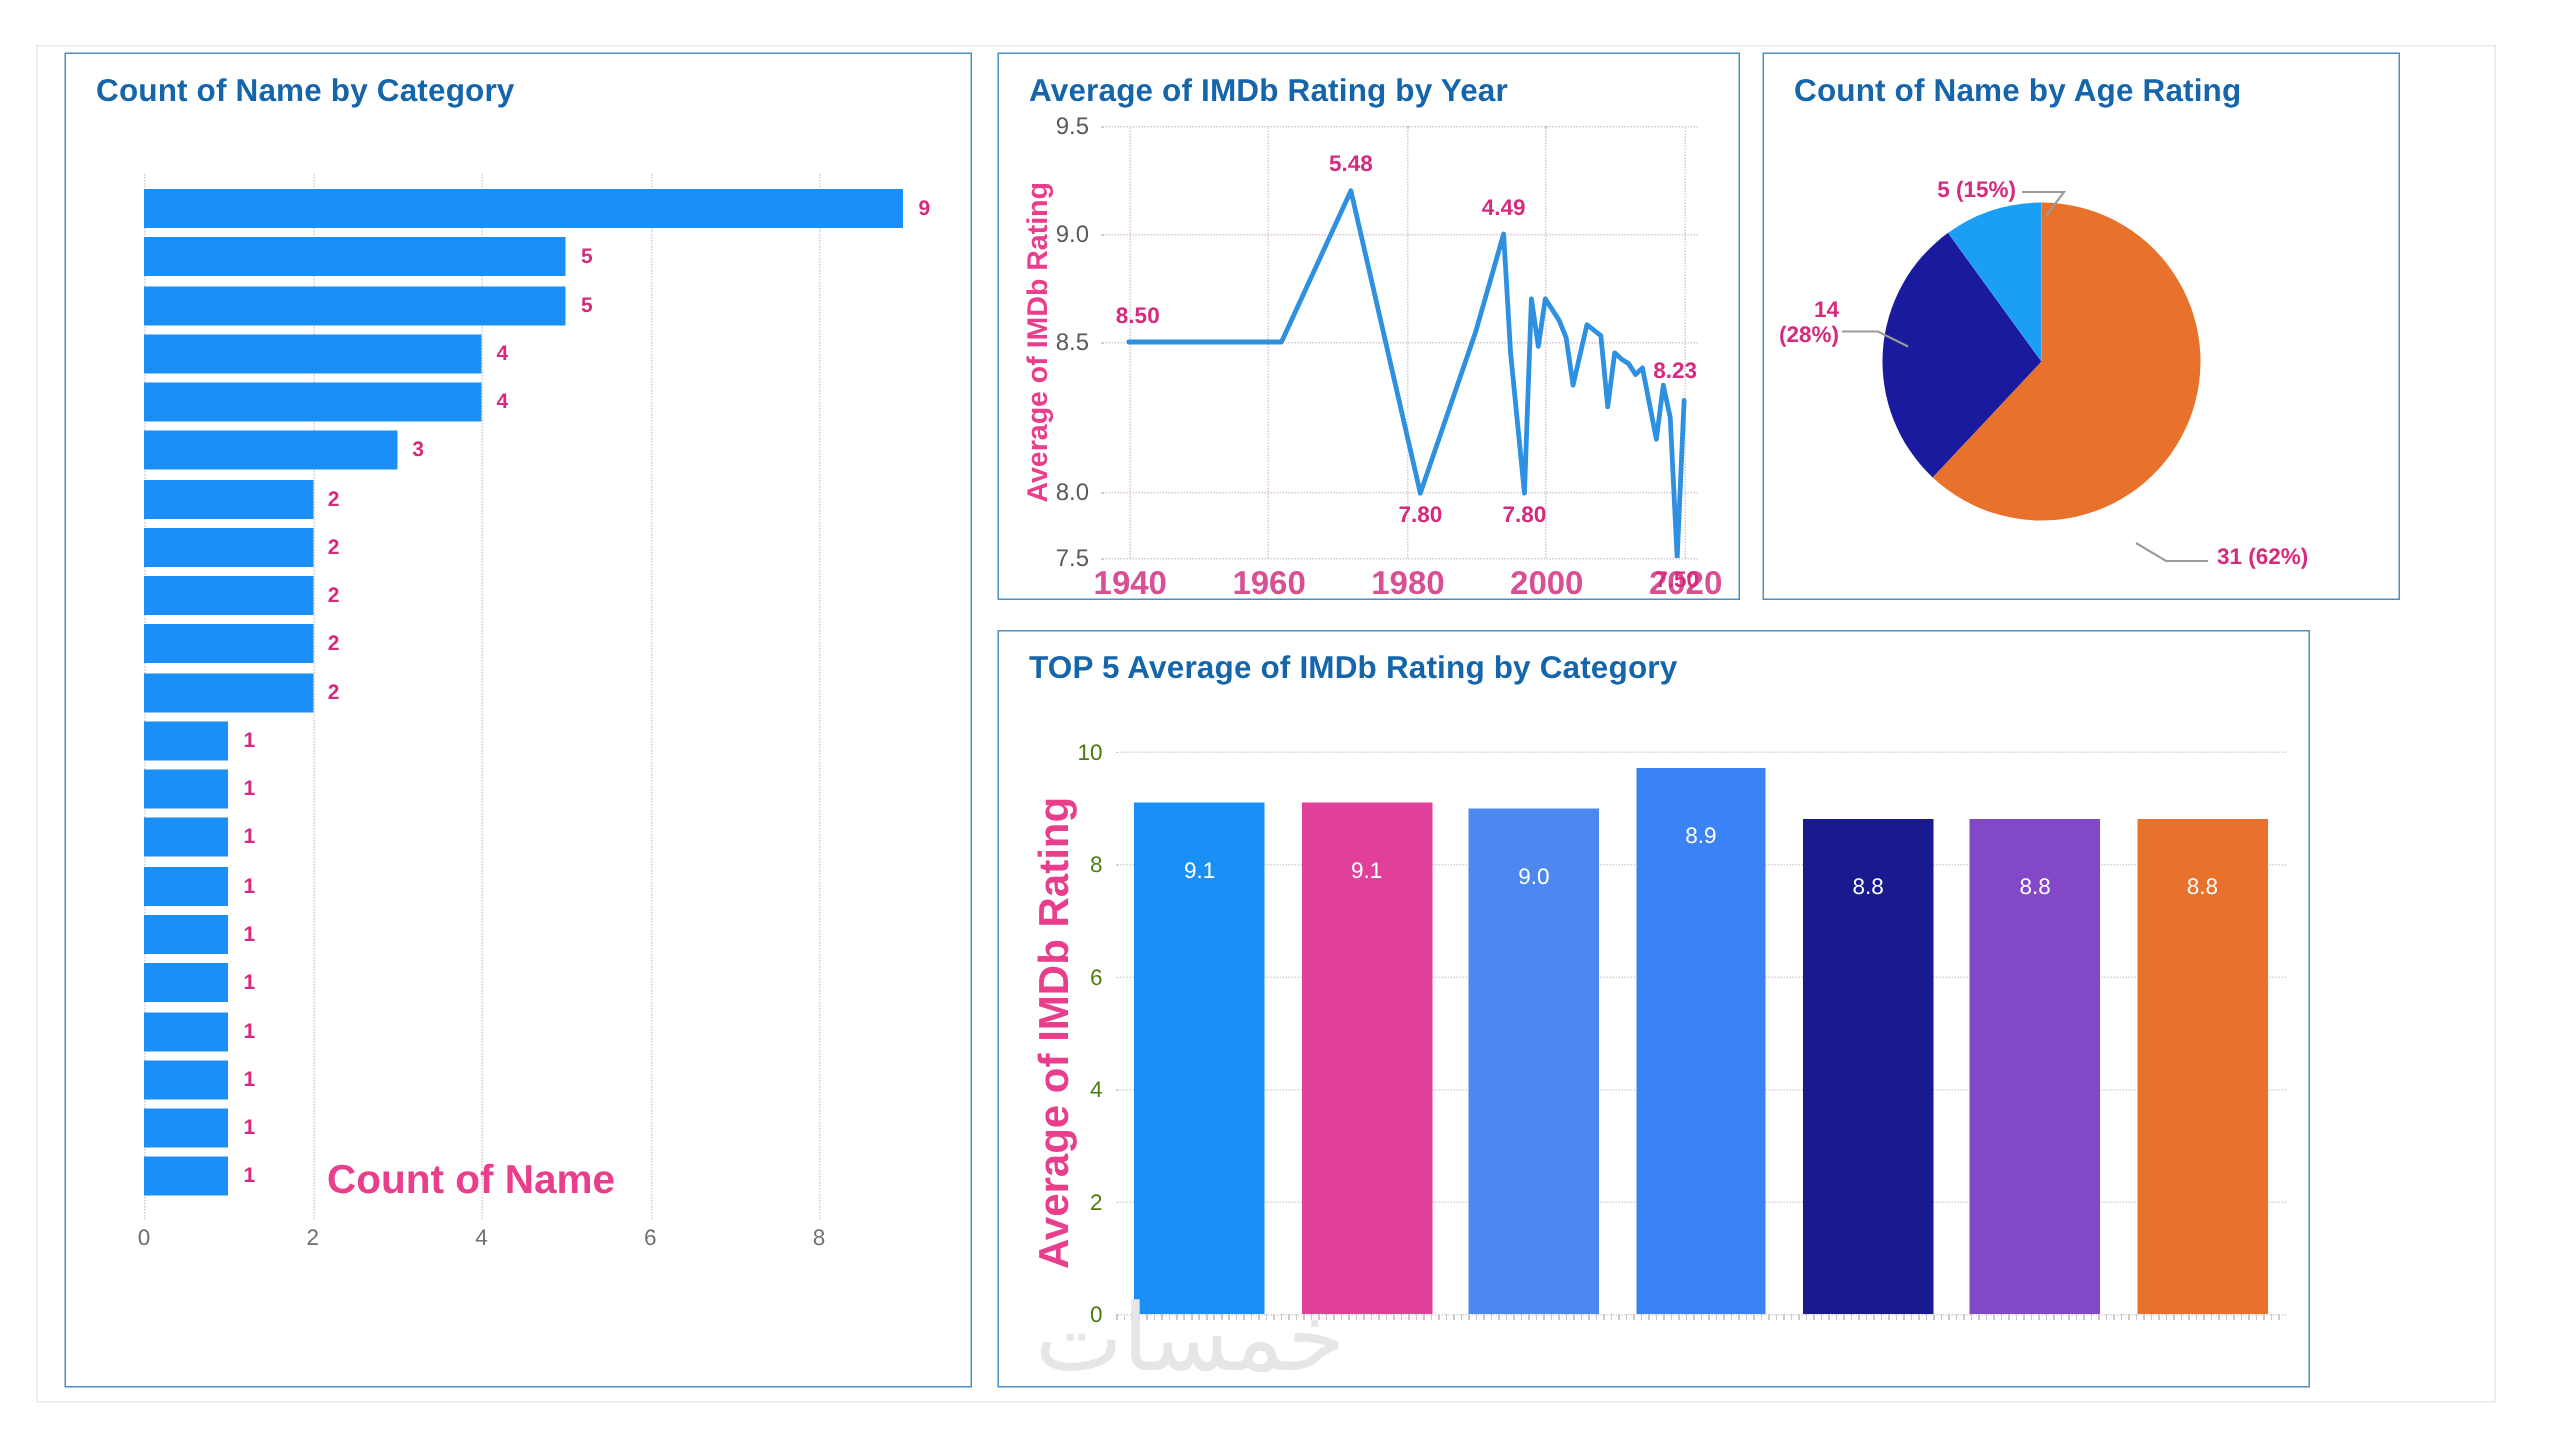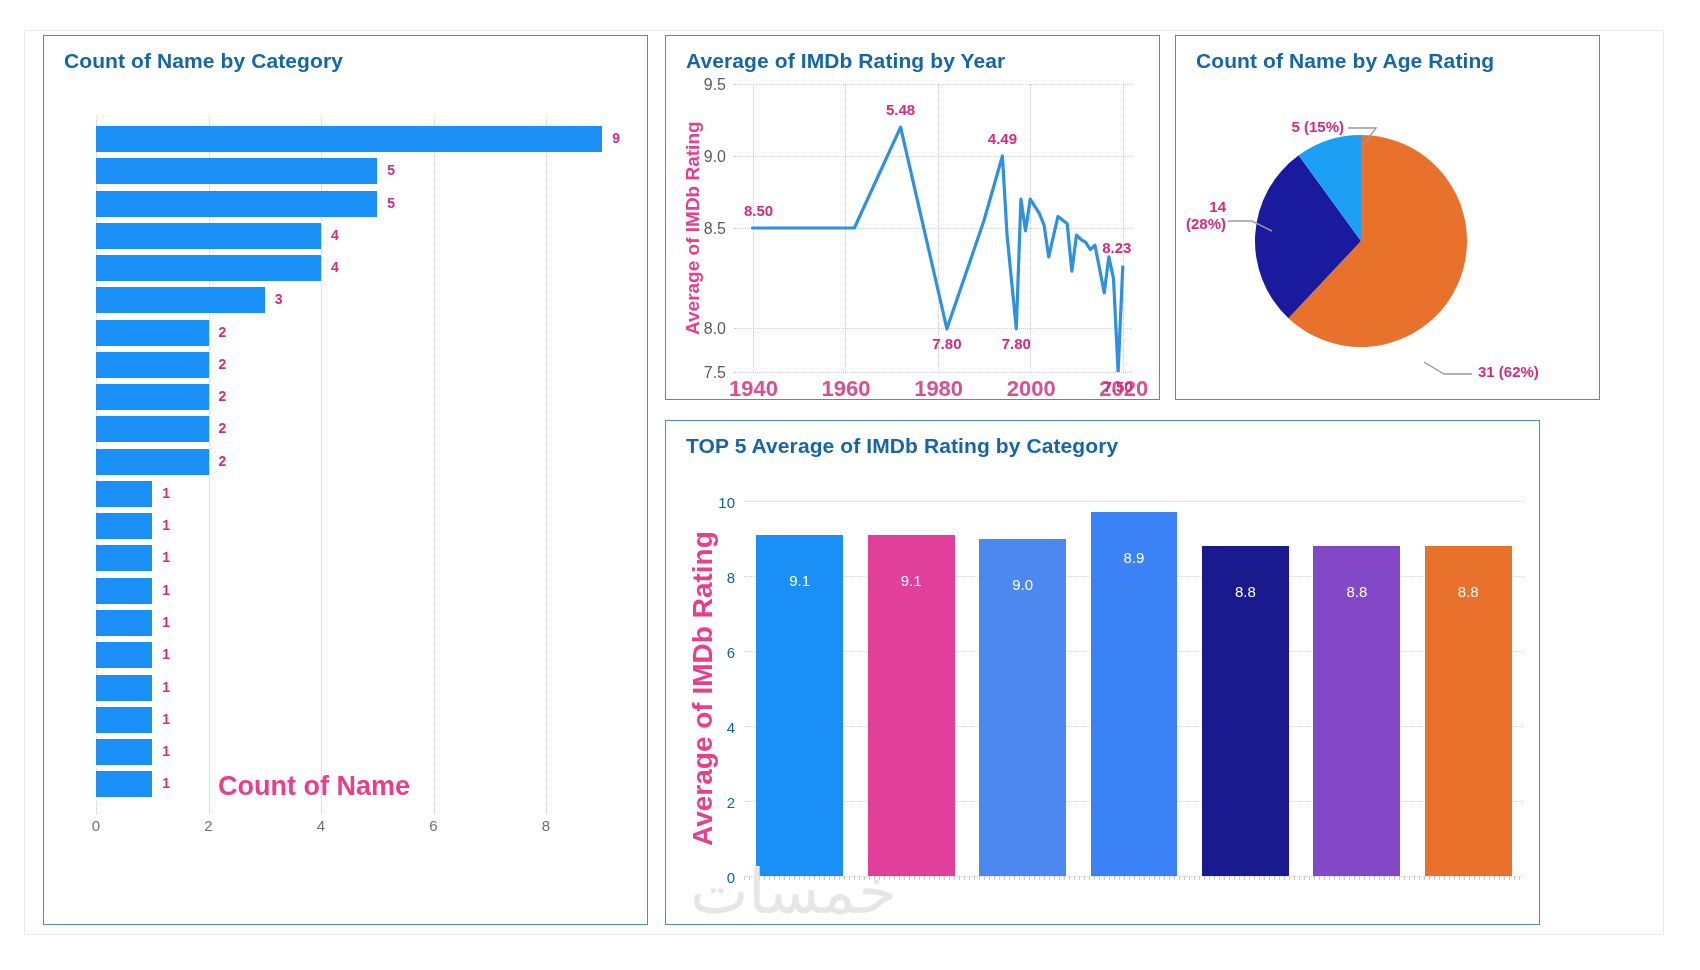--- a/index.html
+++ b/index.html
@@ -214,21 +214,21 @@
     left: 0;
     width: 100%;
     height: 0;
     border-top: 1px dotted #d8d0d4;
   }
   .t5tick {
     position: absolute;
     right: 100%;
     margin-right: 9px;
     font-size: 15px;
-    color: #0369a1;
+    color: #4d7c0f;
     transform: translateY(-50%);
   }
   .t5bar {
     position: absolute;
     bottom: 0;
   }
   .t5val {
     position: absolute;
     width: 100%;
     text-align: center;

